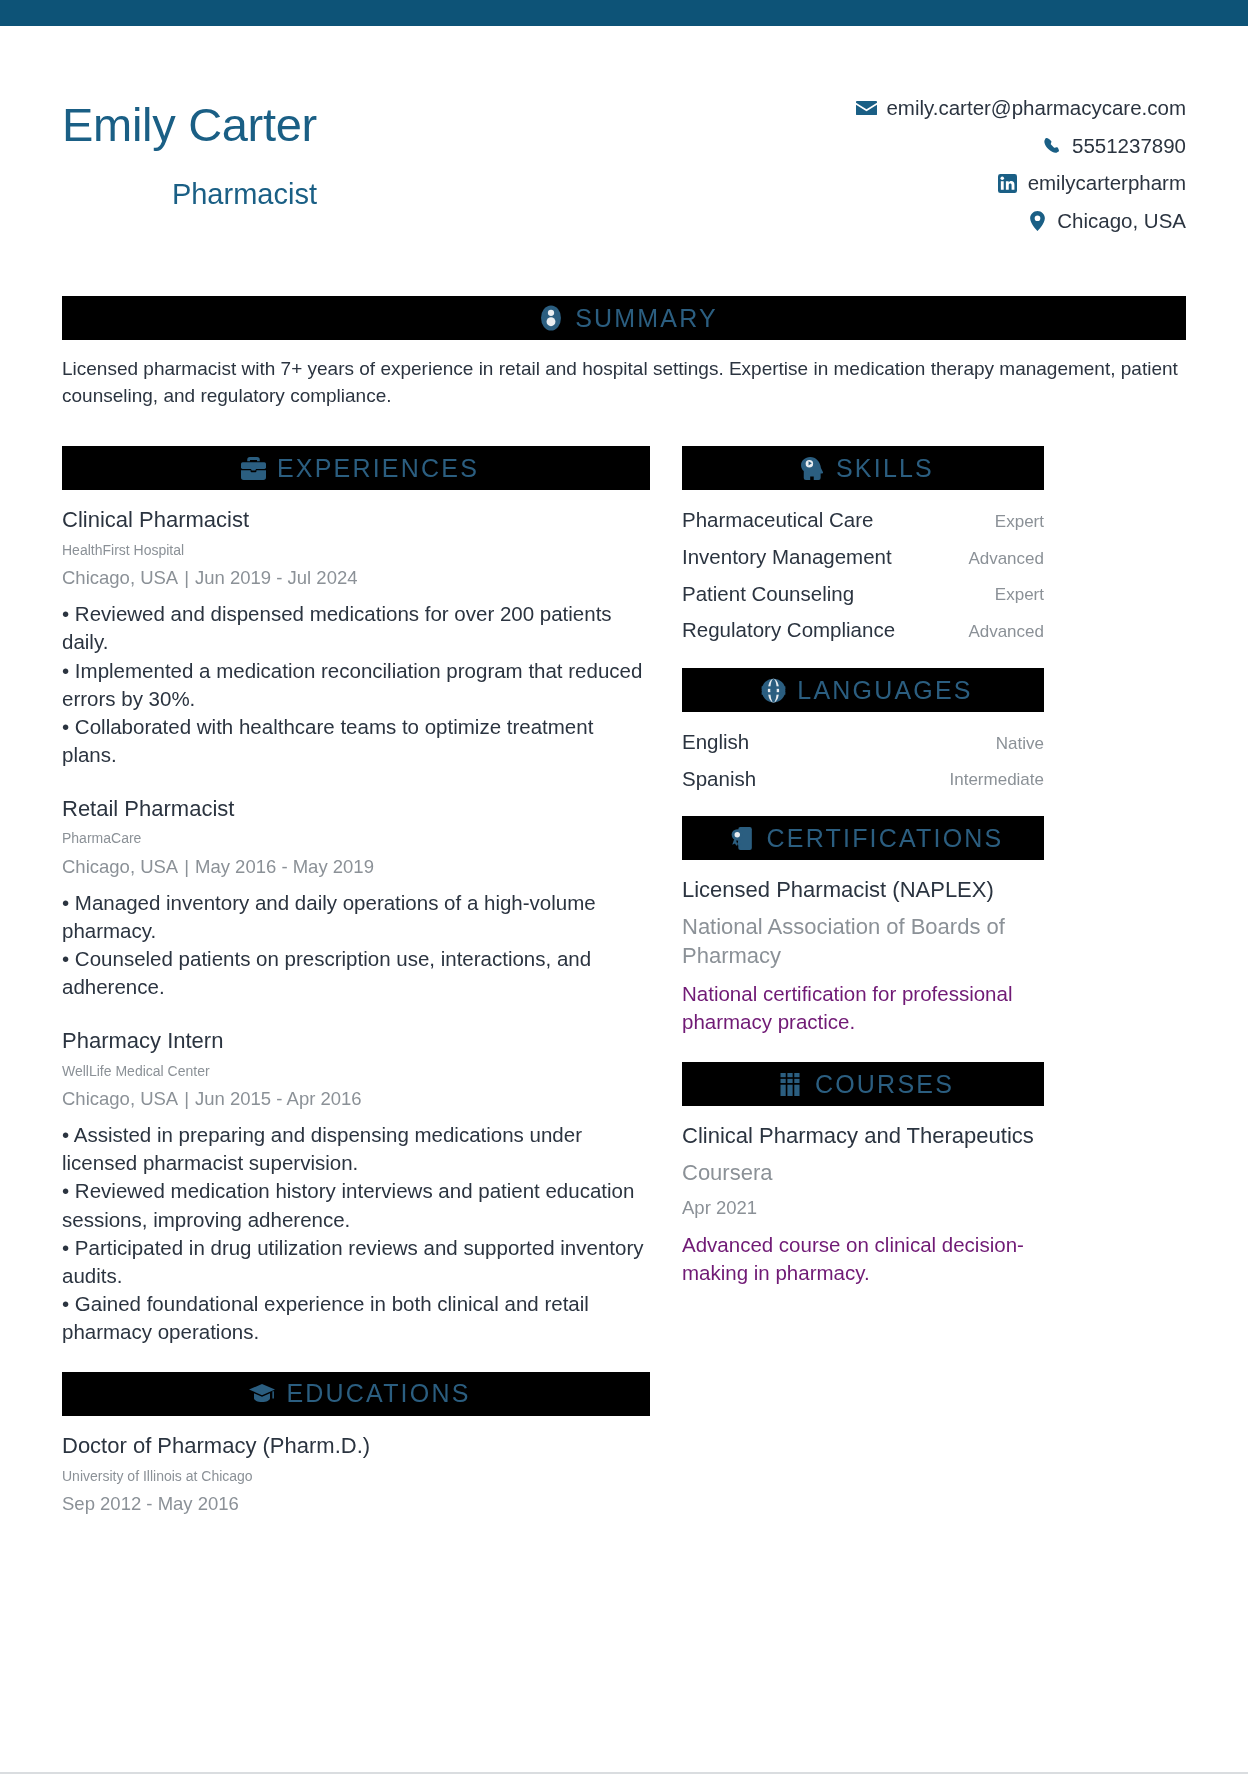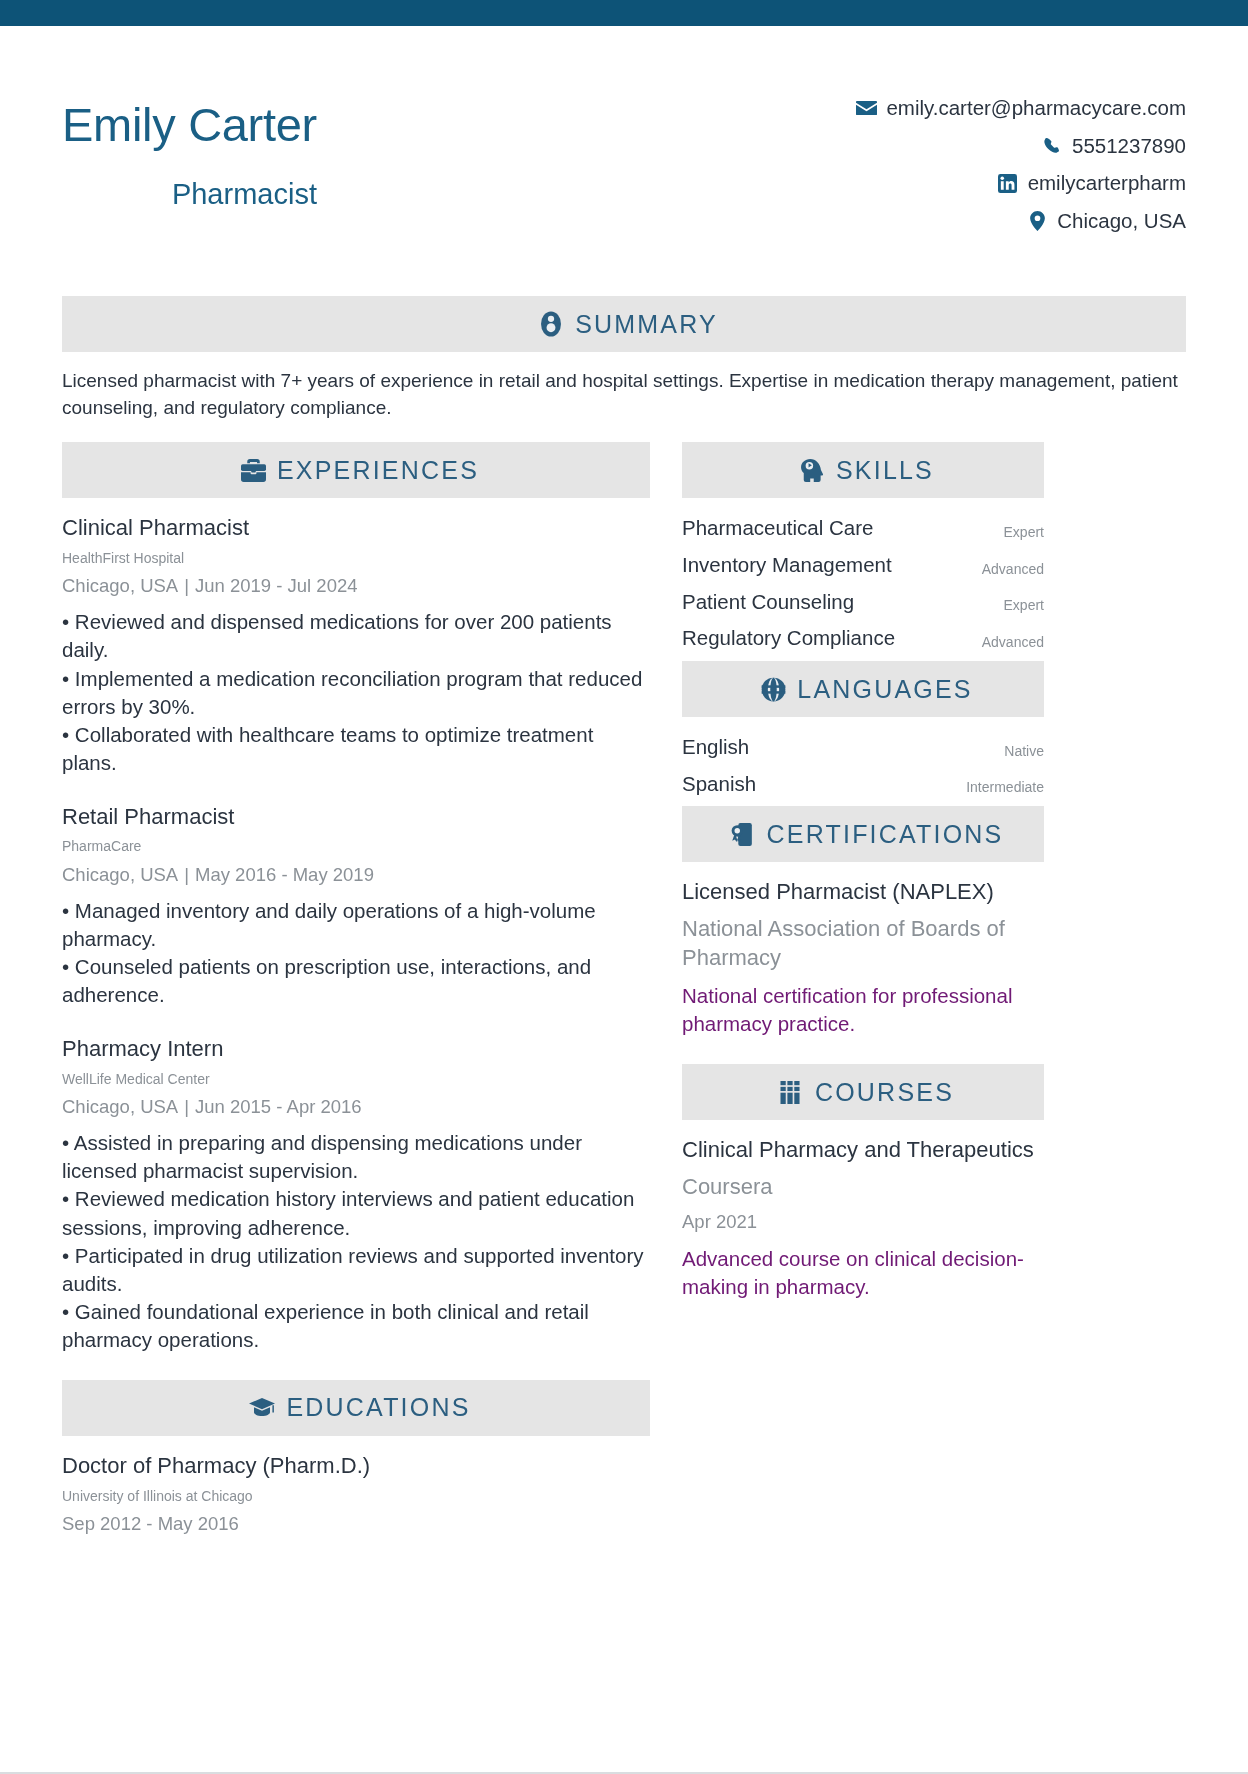--- a/index.html
+++ b/index.html
@@ -74,22 +74,22 @@
     width: 22px;
     height: 20px;
     display: flex;
     align-items: center;
     justify-content: center;
     color: #1a5f85;
   }
   .contact-row .ico svg { display: block; fill: #1a5f85; }
   
   .sec-head {
-    background: #e5e5e5;
-    height: 56px;
+    background: #000000;
+    height: 44px;
     display: flex;
     align-items: center;
     justify-content: center;
     gap: 11px;
     margin-top: 26px;
     margin-bottom: 16px;
     padding-left: 8px;
   }
   .sec-head .sec-ico { display: flex; align-items: center; }
   .sec-head .sec-ico svg { display: block; fill: #2b5e80; }
@@ -107,21 +107,21 @@
     margin-bottom: 12px;
   }
   
   .columns {
     display: flex;
     gap: 32px;
     align-items: flex-start;
   }
   .col-left { width: 588px; flex: none; }
   .col-right { width: 362px; flex: none; }
-  .col-left .sec-head, .col-right .sec-head { margin-top: 8px; }
+  .col-left .sec-head, .col-right .sec-head { margin-top: 24px; }
   
   .entry { margin-bottom: 26px; }
   .entry:last-child { margin-bottom: 6px; }
   .entry-title {
     font-size: 22px;
     color: #2b3440;
     line-height: 1.3;
     margin-bottom: 6px;
   }
   .entry-org {
@@ -150,21 +150,21 @@
     gap: 10px;
     margin-bottom: 9px;
   }
   .kv-row .kv-label {
     font-size: 20.5px;
     color: #2b3440;
     line-height: 1.35;
     max-width: 225px;
   }
   .kv-row .kv-value {
-    font-size: 14px;
+    font-size: 17px;
     color: #8b9197;
     white-space: nowrap;
     line-height: 1.35;
   }
   .cert-title {
     font-size: 22px;
     color: #2b3440;
     line-height: 1.3;
     margin-bottom: 7px;
   }

